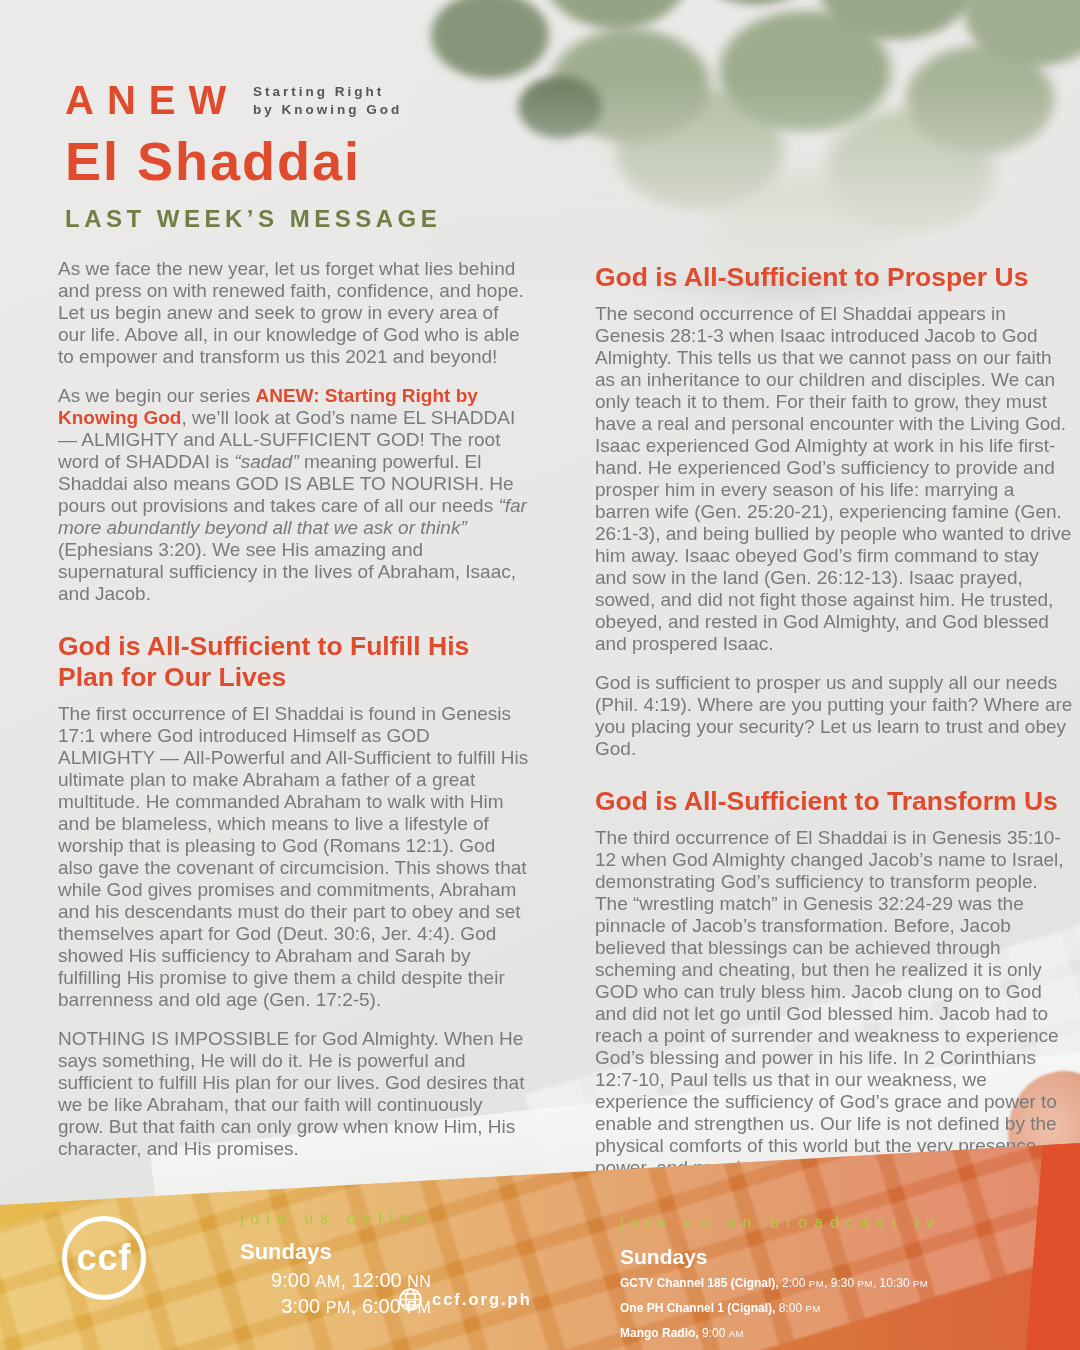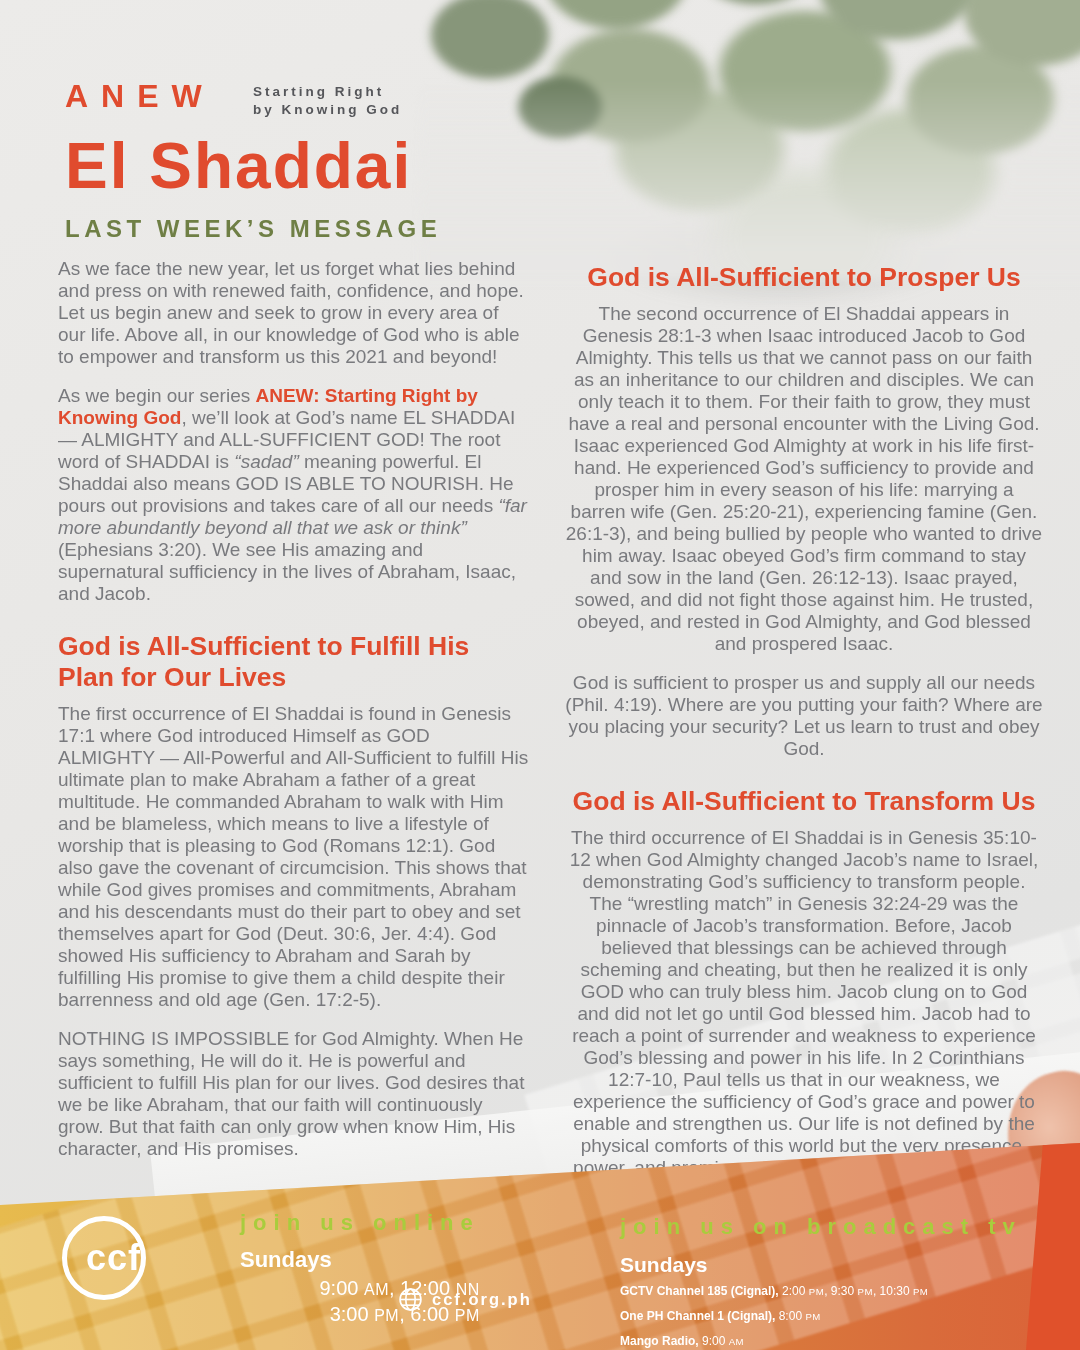--- a/index.html
+++ b/index.html
@@ -58,39 +58,39 @@
   }
   .hand{
     position:absolute;left:1008px;top:1072px;width:110px;height:130px;z-index:1;
     background:radial-gradient(60% 60% at 40% 40%, #efc2ab, #e2a488 80%);
     border-radius:55% 45% 50% 50%;transform:rotate(-14deg);filter:blur(1px);
   }
   
   .header{position:absolute;left:65px;top:80px;z-index:3;}
   .brand-row{position:relative;height:46px;}
   .brand{
-    color:var(--accent-red);font-size:32px;font-weight:bold;letter-spacing:13px;line-height:1;
+    color:var(--accent-red);font-size:40px;font-weight:bold;letter-spacing:13px;line-height:1;
   }
   .tagline{
     position:absolute;left:188px;top:3px;color:var(--tagline-gray);
     font-size:13.5px;font-weight:bold;letter-spacing:3px;line-height:1.35;white-space:nowrap;
   }
   .title{
-    color:var(--accent-red);font-size:64px;font-weight:600;letter-spacing:2px;
+    color:var(--accent-red);font-size:54px;font-weight:600;letter-spacing:2px;
     line-height:1;margin-top:8px;white-space:nowrap;
   }
   .subtitle{
     color:var(--olive-green);font-size:24px;font-weight:bold;letter-spacing:4.5px;
     margin-top:17px;white-space:nowrap;
   }
   
   .article{position:absolute;top:258px;left:0;width:1080px;z-index:3;}
   .col{position:absolute;top:0;color:var(--body-gray);font-size:19px;line-height:22px;}
   .col-left{left:58px;width:472px;}
-  .col-right{left:565px;width:478px;text-align:center;}
+  .col-right{left:595px;width:478px;}
   .col p{margin-bottom:17px;}
   .col h2{
     color:var(--accent-red);font-size:26.5px;line-height:31px;font-weight:bold;
     margin:26px 0 10px 0;
   }
   .col h2:first-child{margin-top:4px;}
   .col-left h2{max-width:432px;}
   .seg-boldred{color:var(--accent-red);font-weight:bold;}
   .seg-italic{font-style:italic;}
   .seg-b{font-weight:bold;}
@@ -108,25 +108,25 @@
       repeating-linear-gradient(90deg, rgba(255,255,255,.14) 0 58px, rgba(160,90,30,.06) 58px 74px),
       repeating-linear-gradient(0deg, rgba(255,255,255,.14) 0 44px, rgba(160,90,30,.06) 44px 58px);
     filter:blur(1px);
   }
   .footer-strip{
     position:absolute;right:0;top:0;bottom:0;width:58px;
     background:#e0512b;clip-path:polygon(22px 0,100% 0,100% 100%,4px 100%);
   }
   .ccf-logo{
     position:absolute;left:62px;top:86px;width:84px;height:84px;border:5px solid #fff;
-    border-radius:50%;display:flex;align-items:center;justify-content:flex-end;
+    border-radius:50%;display:flex;align-items:center;justify-content:center;
     font-size:36px;font-weight:bold;letter-spacing:1px;color:#fff;
   }
   .join-heading{
-    color:var(--lime-green);font-size:22px;font-weight:bold;letter-spacing:7px;white-space:nowrap;
+    color:var(--lime-green);font-size:16px;font-weight:normal;letter-spacing:7px;white-space:nowrap;
   }
   .online-block{position:absolute;left:240px;top:80px;}
   .online-block .day{font-size:22px;font-weight:bold;margin-top:11px;}
   .online-block .times{font-size:20px;line-height:25px;margin-top:3px;text-align:right;}
   .social-block{position:absolute;left:398px;top:110px;font-size:16.5px;font-weight:bold;letter-spacing:2px;}
   .social-row{display:flex;align-items:center;height:30px;margin-top:44px;}
   .social-row .icon{width:34px;display:flex;align-items:center;}
   .fb-icon{
     width:24px;height:24px;background:#fff;border-radius:4px;display:flex;
     align-items:flex-end;justify-content:center;color:#d9873e;

